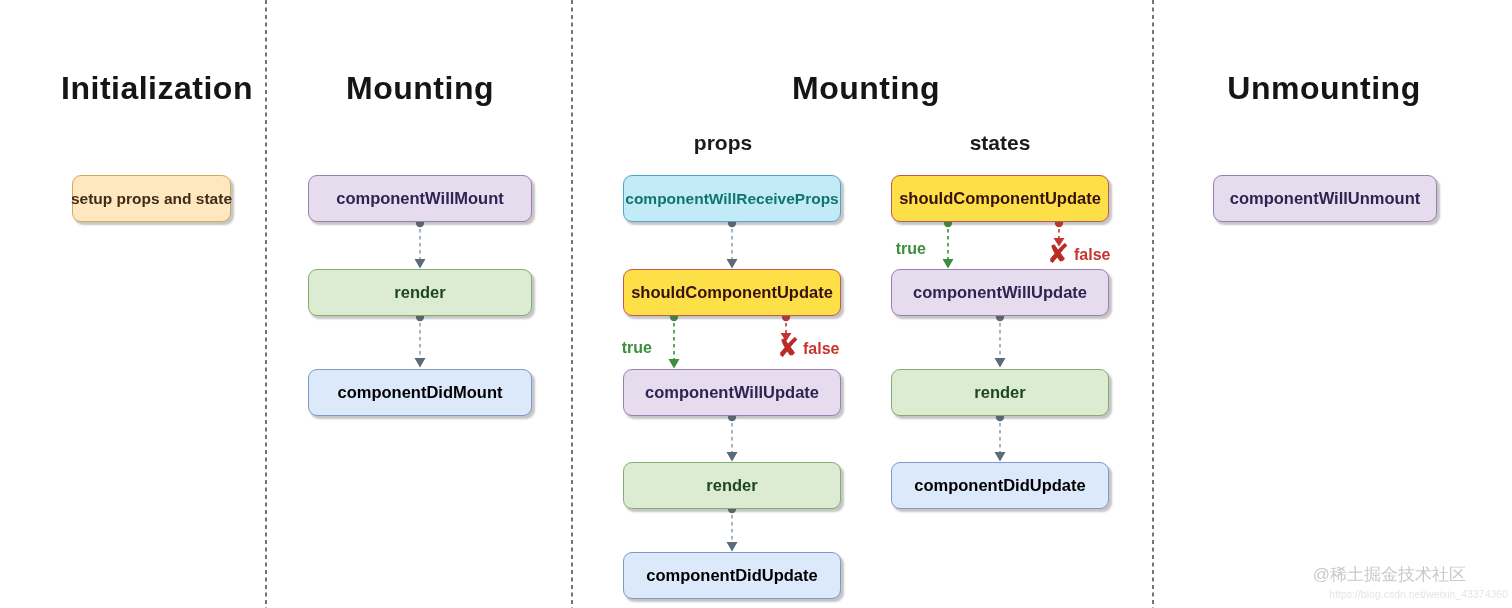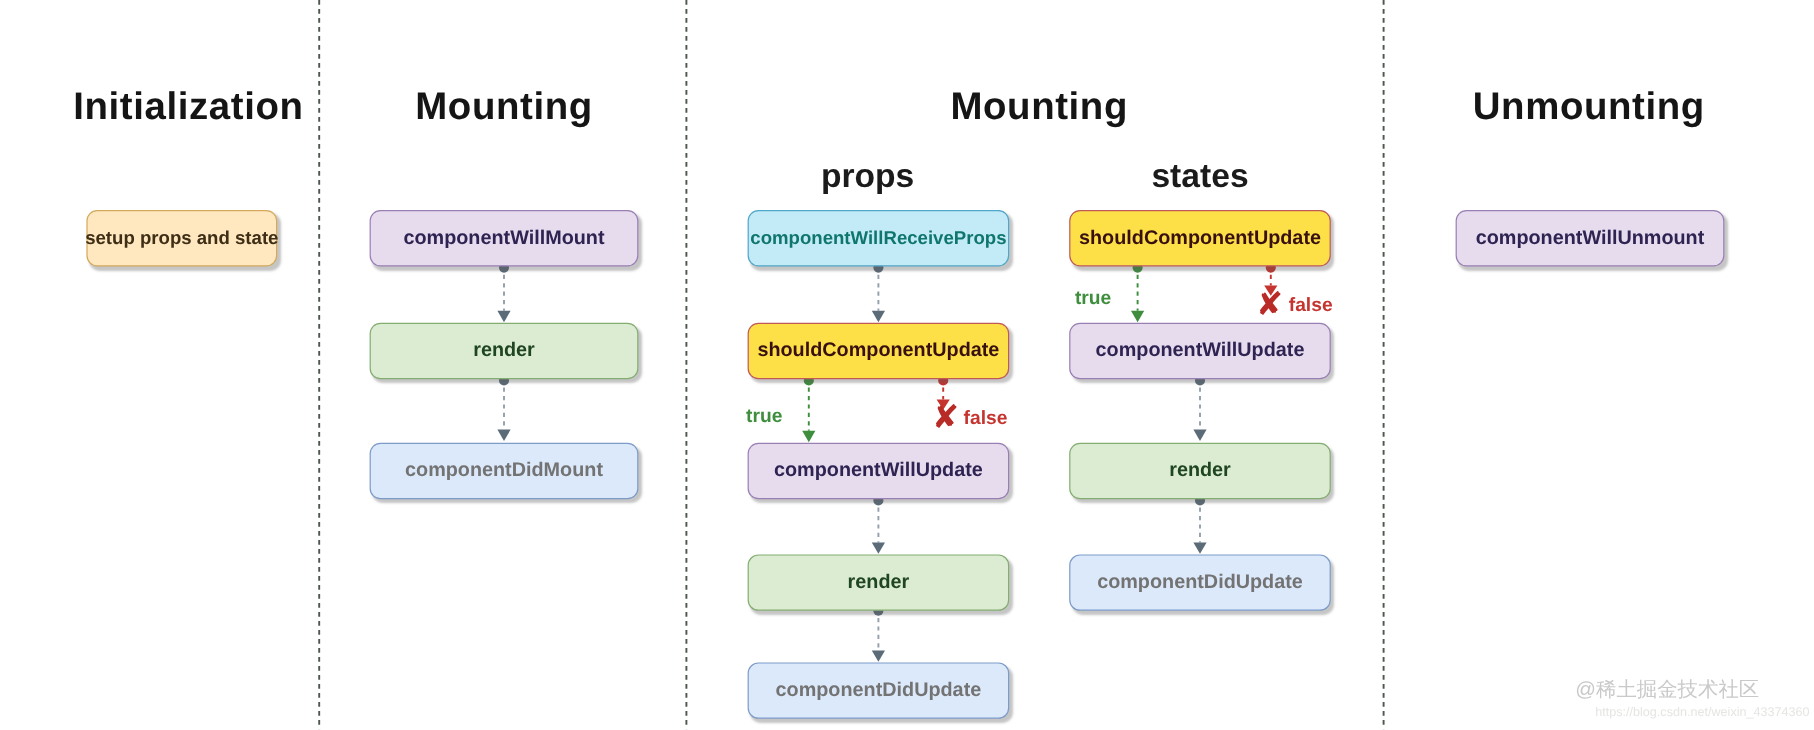--- a/index.html
+++ b/index.html
@@ -6,33 +6,33 @@
   #stage{
     position:relative;width:1512px;height:608px;overflow:hidden;background:#ffffff;
     font-family:"Liberation Sans","DejaVu Sans",sans-serif;
   }
   .phase-title{
     position:absolute;top:70px;transform:translateX(-50%);
     font-size:32px;font-weight:bold;color:#151515;white-space:nowrap;letter-spacing:.5px;
   }
   .sub-title{
     position:absolute;top:131px;transform:translateX(-50%);
-    font-size:28px;font-weight:bold;color:#1b1b1b;white-space:nowrap;
+    font-size:21px;font-weight:bold;color:#1b1b1b;white-space:nowrap;
   }
   .bx{
     position:absolute;height:47px;border-radius:9px;border:1.7px solid;
     display:flex;align-items:center;justify-content:center;
     font-size:16.5px;font-weight:bold;white-space:nowrap;
     box-shadow:2.5px 3px 2px rgba(90,90,90,.35);
     box-sizing:border-box;
   }
   .bx.yellow{background:#ffe8c0;border-color:#d4a95c;color:#3e2e15;}
   .bx.purple{background:#e6dcee;border-color:#9a7fb5;color:#2f2352;}
   .bx.green {background:#dcecd3;border-color:#84ad72;color:#1f4620;justify-content:center;}
-  .bx.blue  {background:#dce9fa;border-color:#7d9bc9;color:#737373;align-items:center;}
+  .bx.blue  {background:#dce9fa;border-color:#7d9bc9;color:#000000;align-items:center;}
   .bx.cyan  {background:#c3eaf7;border-color:#4fa7c9;color:#0f766e;}
   .bx.pink  {background:#fde047;border-color:#c05a57;color:#38100f;}
   svg.layer{position:absolute;left:0;top:0;}
   .divider{stroke:#4e564e;stroke-width:1.6;stroke-dasharray:4 3.5;fill:none;}
   .dash-slate{stroke:#94a0ab;stroke-width:1.6;stroke-dasharray:3.5 3.5;fill:none;}
   .dash-green{stroke:#3e8e3e;stroke-width:1.6;stroke-dasharray:3.5 3.5;fill:none;}
   .dash-red  {stroke:#c5342f;stroke-width:1.6;stroke-dasharray:3.5 3.5;fill:none;}
   .dot-slate{fill:#5b6b78;}  .tri-slate{fill:#5b6b78;}
   .dot-green{fill:#3e8e3e;}  .tri-green{fill:#3e8e3e;}
   .dot-red{fill:#c5342f;}    .tri-red{fill:#c5342f;}

